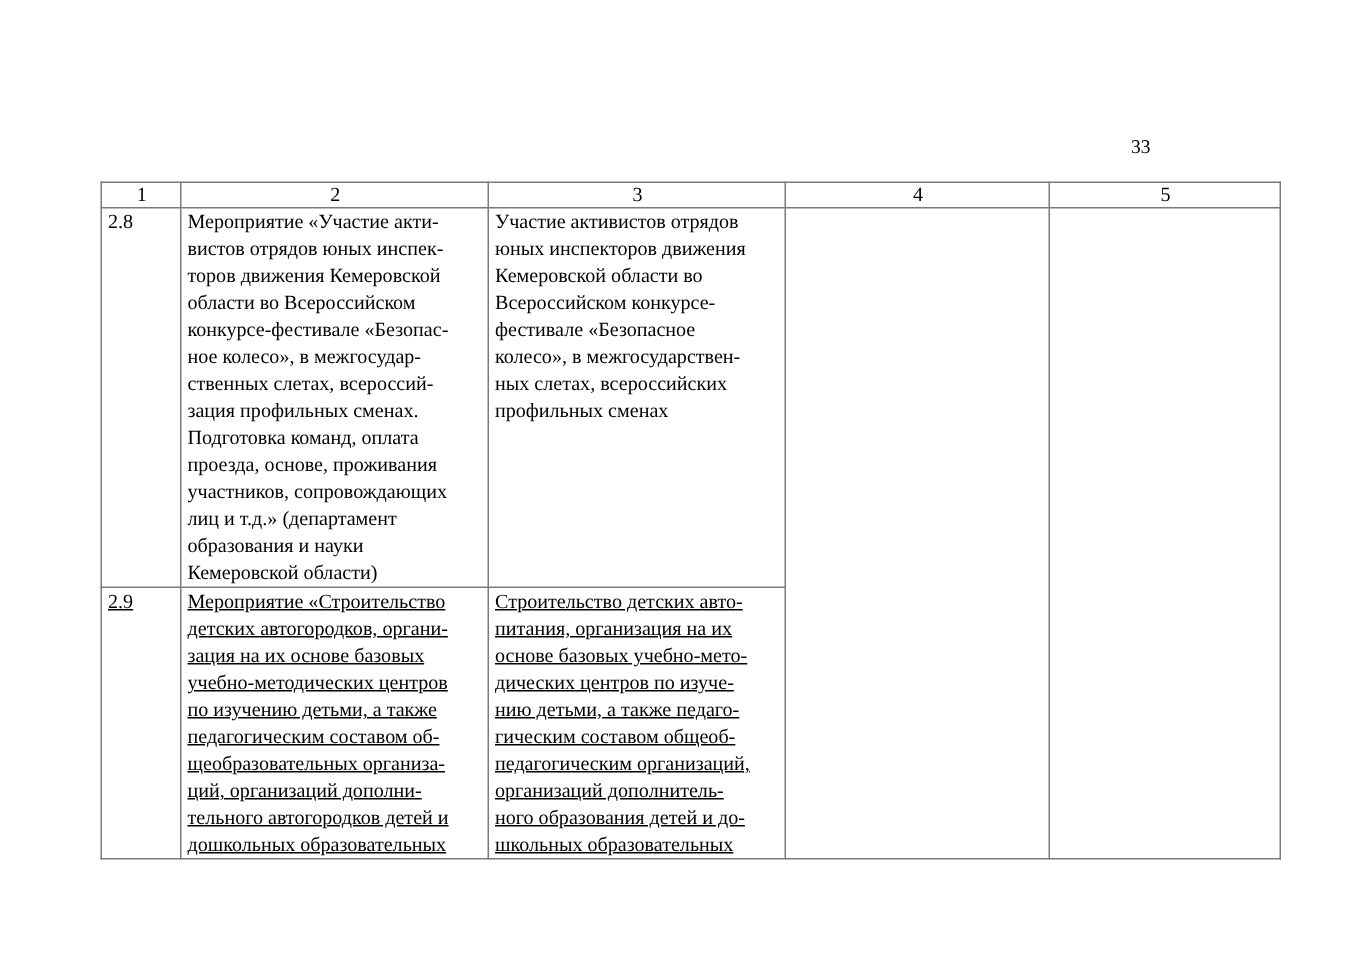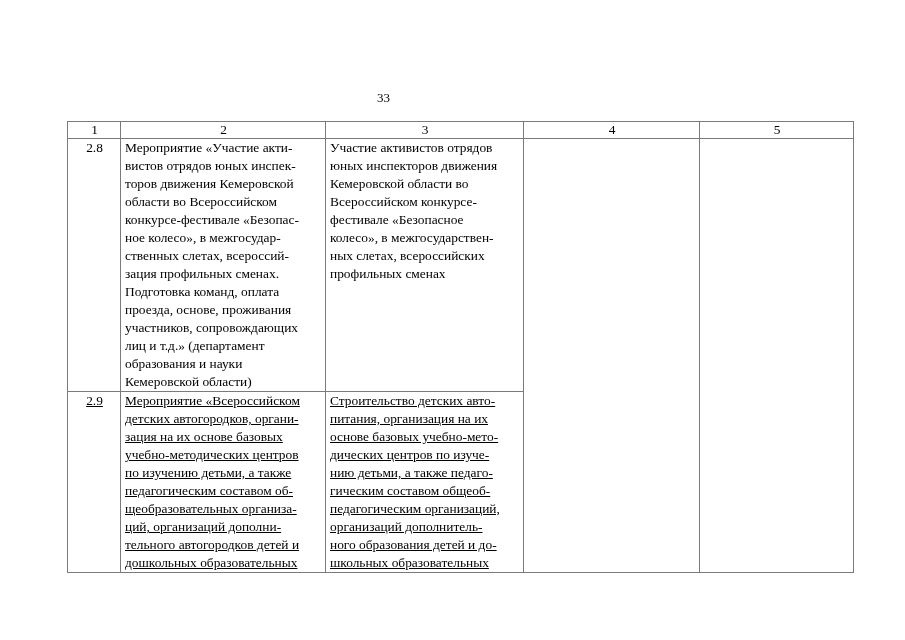--- a/index.html
+++ b/index.html
@@ -13,21 +13,21 @@
       position: relative;
       overflow: hidden;
       font-family: "Liberation Serif", "DejaVu Serif", serif;
       color: #000000;
     }
     .page-number {
       position: absolute;
       top: 90px;
       left: 0;
       width: 767px;
-      text-align: center;
+      text-align: right;
       font-size: 13px;
       line-height: 16px;
     }
     table.doc-table {
       position: absolute;
       top: 121px;
       left: 67px;
       border-collapse: collapse;
       table-layout: fixed;
       font-size: 13.4px;
@@ -40,21 +40,21 @@
       overflow: hidden;
     }
     table.doc-table tr.header-row td {
       text-align: center;
       height: 16px;
       line-height: 16px;
       padding-top: 0;
       padding-bottom: 0;
     }
     td.num-cell {
-      text-align: center;
+      text-align: left;
     }
     col.c1 { width: 53px; }
     col.c2 { width: 205px; }
     col.c3 { width: 198px; }
     col.c4 { width: 176px; }
     col.c5 { width: 154px; }
     tr.row-28 td { height: 244px; }
     tr.row-29 td { height: 173px; text-decoration: underline; }
     .line { display: block; white-space: nowrap; }
   </style>
@@ -106,21 +106,21 @@
       <span class="line">колесо», в межгосударствен-</span>
       <span class="line">ных слетах, всероссийских</span>
       <span class="line">профильных сменах</span>
     </td>
     <td rowspan="2"></td>
     <td rowspan="2"></td>
   </tr>
   <tr class="row-29">
     <td class="num-cell">2.9</td>
     <td>
-      <span class="line">Мероприятие «Всероссийском</span>
+      <span class="line">Мероприятие «Строительство</span>
       <span class="line">детских автогородков, органи-</span>
       <span class="line">зация на их основе базовых</span>
       <span class="line">учебно-методических центров</span>
       <span class="line">по изучению детьми, а также</span>
       <span class="line">педагогическим составом об-</span>
       <span class="line">щеобразовательных организа-</span>
       <span class="line">ций, организаций дополни-</span>
       <span class="line">тельного автогородков детей и</span>
       <span class="line">дошкольных образовательных</span>
     </td>

